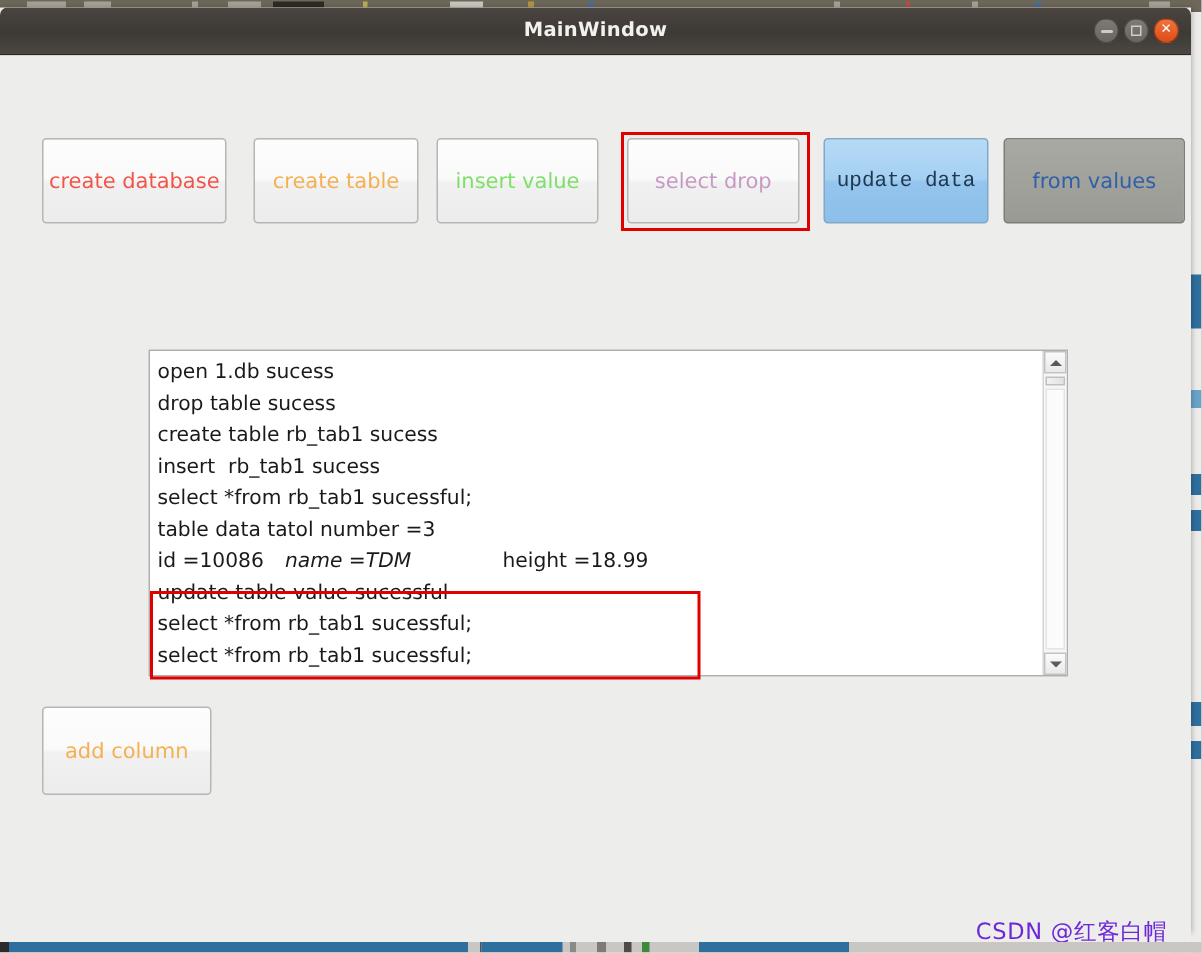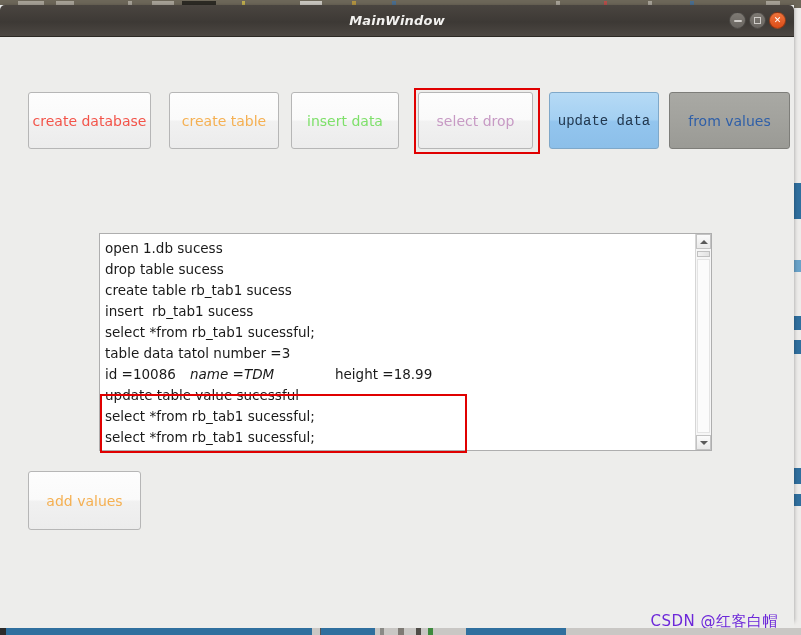--- a/index.html
+++ b/index.html
@@ -72,21 +72,20 @@
     box-shadow: 0 1px 4px rgba(0,0,0,.35);
   }
 
   #titlebar {
     position: relative;
     height: 31px;
     background: linear-gradient(to bottom, #4a4540 0%, #3d3935 55%, #4c4742 100%);
     border-top-left-radius: 5px;
     border-top-right-radius: 5px;
     border-bottom: 1px solid #2c2924;
-    font-style: italic;
   }
   #titlebar-title {
     position: absolute;
     left: 0; right: 0; top: 0;
     line-height: 31px;
     text-align: center;
     color: #f2f1ef;
     font-size: 13px;
     font-weight: bold;
     letter-spacing: .2px;
@@ -318,33 +317,33 @@
   <div id="window-body">
 
     <div id="button-layer">
         <div class="qbtn normal" style="left: 28px; top: 55px; width: 123px; height: 57px; color: rgb(243, 84, 74);">
           <span>create database</span>
         </div>
         <div class="qbtn normal" style="left: 169px; top: 55px; width: 110px; height: 57px; color: rgb(245, 176, 82);">
           <span>create table</span>
         </div>
         <div class="qbtn normal" style="left: 291px; top: 55px; width: 108px; height: 57px; color: rgb(126, 224, 106);">
-          <span>insert data</span>
+          <span>insert value</span>
         </div>
         <div class="qbtn normal" style="left: 418px; top: 55px; width: 115px; height: 57px; color: rgb(199, 154, 196);">
           <span>select drop</span>
         </div>
         <div class="qbtn hover" style="left: 549px; top: 55px; width: 110px; height: 57px; color: rgb(34, 56, 79); font-family: Liberation Mono, monospace;">
           <span>update data</span>
         </div>
         <div class="qbtn pressed" style="left: 669px; top: 55px; width: 121px; height: 57px; color: rgb(47, 95, 168);">
           <span>from values</span>
         </div>
         <div class="qbtn normal" style="left: 28px; top: 434px; width: 113px; height: 59px; color: rgb(245, 176, 82);">
-          <span>add values</span>
+          <span>add column</span>
         </div>
       </div>
 
     <div id="log-frame">
       <div id="log-text"><span class="ln">open 1.db sucess</span><span class="ln">drop table sucess</span><span class="ln">create table rb_tab1 sucess</span><span class="ln">insert  rb_tab1 sucess</span><span class="ln">select *from rb_tab1 sucessful;</span><span class="ln">table data tatol number =3</span><span class="ln"><span class="col-id" style="display: inline-block; width: 85px;">id =10086</span><span class="col-name" style="width: 145px;">name =TDM</span><span class="col-h">height =18.99</span></span><span class="ln">update table value sucessful</span><span class="ln">select *from rb_tab1 sucessful;</span><span class="ln">select *from rb_tab1 sucessful;</span><span class="ln">table data tatol number =3</span></div>
       <div id="log-scrollbar">
         <div class="sb-arrow up">
             <span class="tri-up"></span>
           </div>
         <div id="sb-track"></div>

